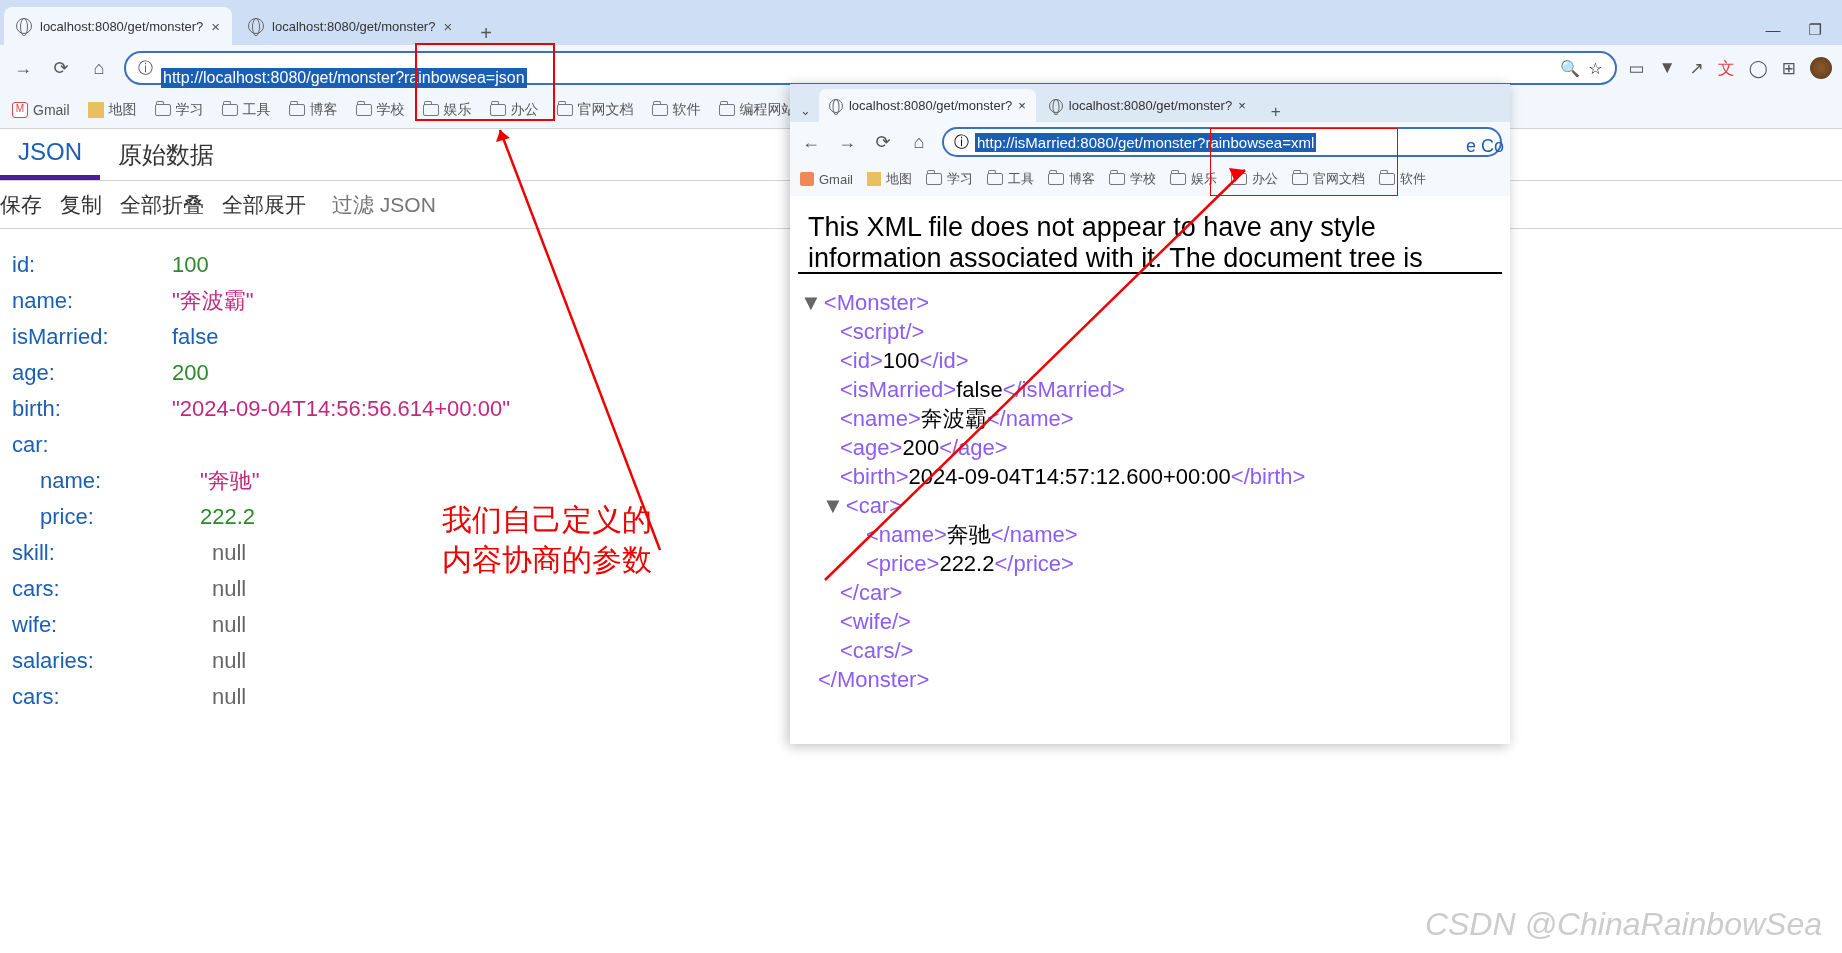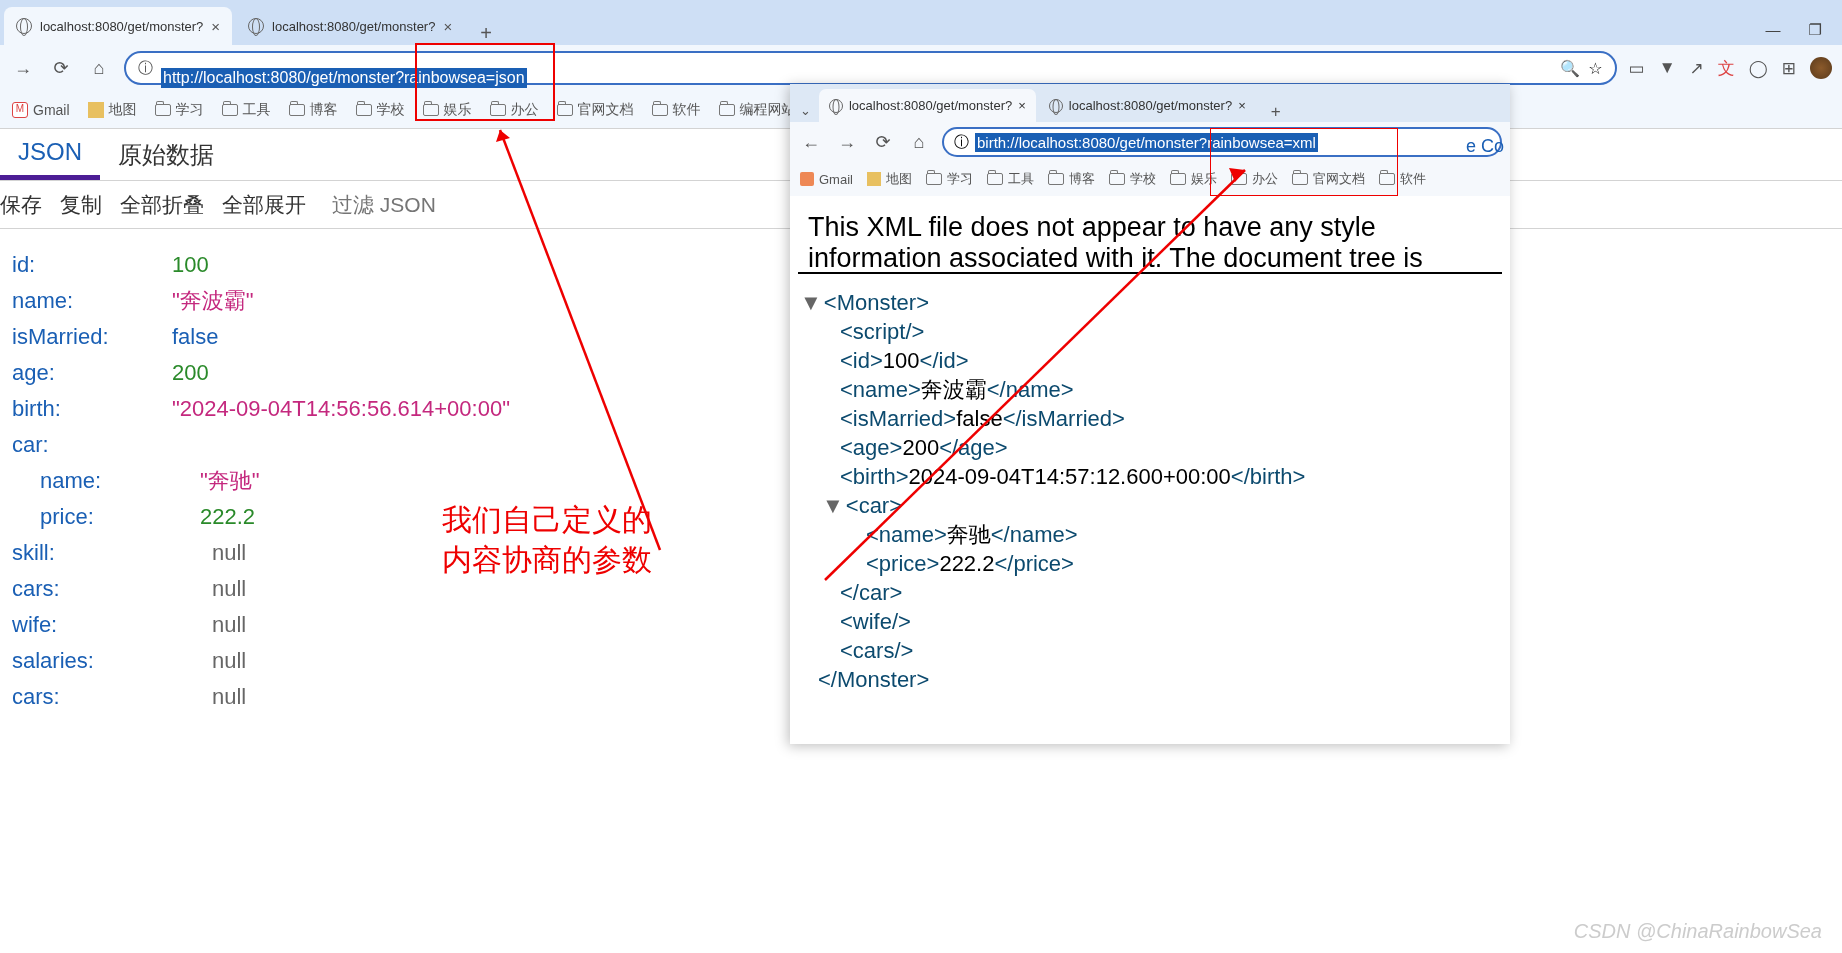--- a/index.html
+++ b/index.html
@@ -34,36 +34,36 @@
 .jsontree .row { display:flex; }
 .jsontree .key { color:#1a5fb4; width:160px; }
 .jsontree .num { color:#2a8a2a; }
 .jsontree .str { color:#c4287e; }
 .jsontree .bool { color:#1a5fb4; }
 .jsontree .null { color:#666;margin-left:40px; }
 .jsontree .indent { padding-left:28px; }
 .redbox1 { position:absolute; border:2px solid #e00; left:415px; top:43px; width:140px; height:78px; pointer-events:none; }
 .annotation { position:absolute; left:442px; top:500px; color:#e00; font-size:30px; font-weight:400; line-height:40px; }
 .arrow1 { position:absolute; left:490px; top:120px; width:300px; height:460px; pointer-events:none; }
-.watermark { position:absolute; right:20px; bottom:10px; color:#ccc; font-size:20px; font-style:italic;margin-left:13px; }
+.watermark { position:absolute; right:20px; bottom:10px; color:#ccc; font-size:32px; font-style:italic;margin-left:13px; }
 
 
 .win2 { position:absolute; left:790px; top:84px; width:720px; height:660px; background:#fff; box-shadow:-2px 2px 12px rgba(0,0,0,0.25); overflow:hidden; }
 .win2 .titlebar2 { background:#dde8f5; height:38px; display:flex; align-items:flex-end; padding-left:4px; }
 .win2 .tab2 { background:#f5f8fc; height:33px; display:flex; align-items:center; padding:0 10px; border-radius:7px 7px 0 0; gap:6px; font-size:13px; color:#333; margin-right:3px; }
 .win2 .tab2.inactive { background:transparent; }
 .win2 .tab2 .globe { width:14px; height:14px; border:1.3px solid #666; border-radius:50%; position:relative; }
 .win2 .tab2 .globe::before { content:""; position:absolute; left:50%; top:-1px; width:5px; height:14px; border:1.3px solid #666; border-radius:50%; transform:translateX(-50%); }
 .win2 .addrbar2 { background:#f5f8fc; height:40px; display:flex; align-items:center; padding:0 8px; gap:10px; }
 .win2 .urlbox2 { flex:1; height:30px; border:2px solid #3a6fc4; border-radius:15px; display:flex; align-items:center; padding:0 10px; gap:6px; background:#fff; font-size:15px; }
 .win2 .urlbox2 .sel { background:#1a5fb4; color:#fff; padding:1px 2px; }
 .win2 .bookmarks2 { background:#f5f8fc; height:34px; display:flex; align-items:center; padding:0 10px; gap:14px; font-size:13px; color:#555; }
 .win2 .xmlhead { padding:16px 10px 10px 10px; font-size:27px; color:#000; border-bottom:2px solid #000; margin:0 8px; }
 .win2 .xmltree { padding:14px 10px; font-family:"Times New Roman",serif; font-size:22px; line-height:29px; }
-.win2 .xmltree .tag { color:#0c4a6e; }
+.win2 .xmltree .tag { color:#8b5cf6; }
 .win2 .xmltree .val { color:#000; }
 .win2 .xmltree .tri { color:#666; margin-right:2px; }
 .win2 .eco { position:absolute; right:6px; top:52px; color:#1a5fb4; font-size:18px; }
 .redbox2 { position:absolute; border:1.5px solid #e00; left:1210px; top:128px; width:188px; height:68px; pointer-events:none; }
 .arrow2 { position:absolute; left:815px; top:160px; width:460px; height:430px; pointer-events:none; }
 </style>
 </head>
 <body>
 
 <div class="titlebar">
@@ -242,21 +242,21 @@
     </div>
     <span class="plus" style="font-size:17px">+</span>
   </div>
   <div class="addrbar2">
     <span class="navicon">←</span>
     <span class="navicon">→</span>
     <span class="navicon">⟳</span>
     <span class="navicon">⌂</span>
     <div class="urlbox2">
       <span>ⓘ</span>
-      <span class="sel"><span>birth://localhost:8080/get/monster</span><span>?rainbowsea=xml</span></span>
+      <span class="sel"><span>http://isMarried:8080/get/monster</span><span>?rainbowsea=xml</span></span>
     </div>
     <span class="eco">e Co</span>
   </div>
   <div class="bookmarks2">
     <div class="bm">
         <span style="width:14px;height:14px;background:#e85;border-radius:2px"></span>
         <span>Gmail</span>
       </div>
     <div class="bm">
         <span style="width:14px;height:14px;background:#e8c060"></span>
@@ -293,22 +293,22 @@
     <div class="bm">
         <span class="folder"></span>
         <span>软件</span>
       </div>
   </div>
   <div class="xmlhead" style="overflow:hidden;max-height:78px">This XML file does not appear to have any style information associated with it. The document tree is shown below.</div>
   <div class="xmltree">
     <div><span class="tri">▼</span><span class="tag">&lt;<span>Monster</span>&gt;</span></div>
     <div style="padding-left:40px"><span class="tag">&lt;script/&gt;</span></div>
     <div style="padding-left:40px"><span class="tag">&lt;id&gt;</span><span class="val">100</span><span class="tag">&lt;/id&gt;</span></div>
+    <div style="padding-left:40px"><span class="tag">&lt;isMarried&gt;</span><span class="val">false</span><span class="tag">&lt;/isMarried&gt;</span></div>
     <div style="padding-left:40px"><span class="tag">&lt;name&gt;</span><span class="val">奔波霸</span><span class="tag">&lt;/name&gt;</span></div>
-    <div style="padding-left:40px"><span class="tag">&lt;isMarried&gt;</span><span class="val">false</span><span class="tag">&lt;/isMarried&gt;</span></div>
     <div style="padding-left:40px"><span class="tag">&lt;age&gt;</span><span class="val">200</span><span class="tag">&lt;/age&gt;</span></div>
     <div style="padding-left:40px"><span class="tag">&lt;birth&gt;</span><span class="val">2024-09-04T14:57:12.600+00:00</span><span class="tag">&lt;/birth&gt;</span></div>
     <div style="padding-left:22px"><span class="tri">▼</span><span class="tag">&lt;car&gt;</span></div>
     <div style="padding-left:66px"><span class="tag">&lt;name&gt;</span><span class="val">奔驰</span><span class="tag">&lt;/name&gt;</span></div>
     <div style="padding-left:66px"><span class="tag">&lt;price&gt;</span><span class="val">222.2</span><span class="tag">&lt;/price&gt;</span></div>
     <div style="padding-left:40px"><span class="tag">&lt;/car&gt;</span></div>
     <div style="padding-left:40px"><span class="tag">&lt;wife/&gt;</span></div>
     <div style="padding-left:40px"><span class="tag">&lt;cars/&gt;</span></div>
     <div style="padding-left:18px"><span class="tag">&lt;/<span>Monster</span>&gt;</span></div>
   </div>

